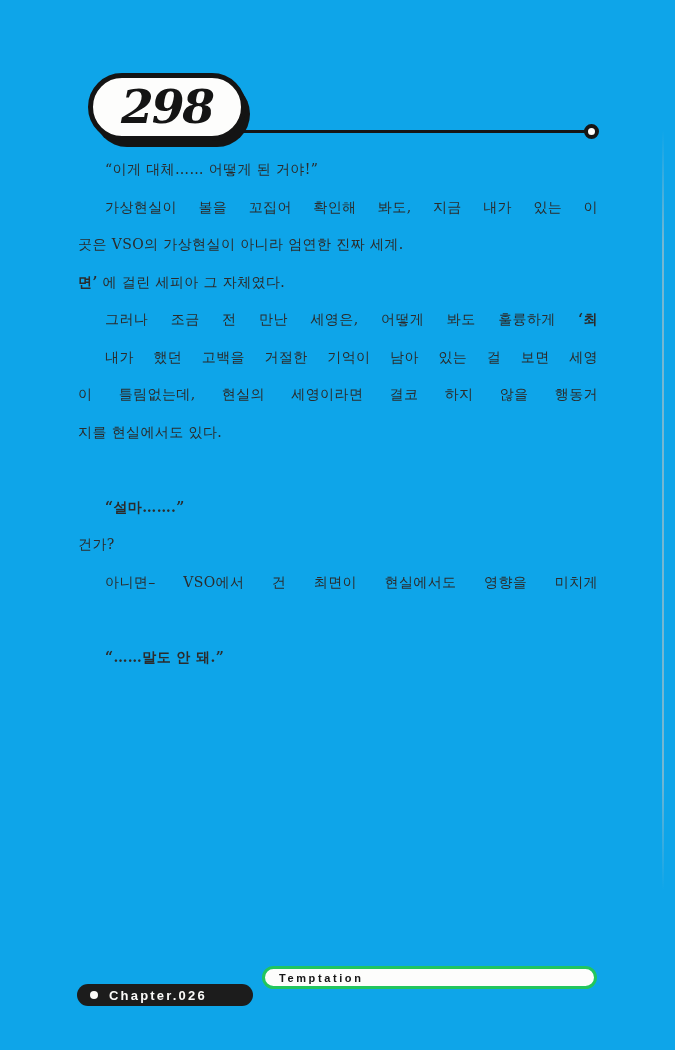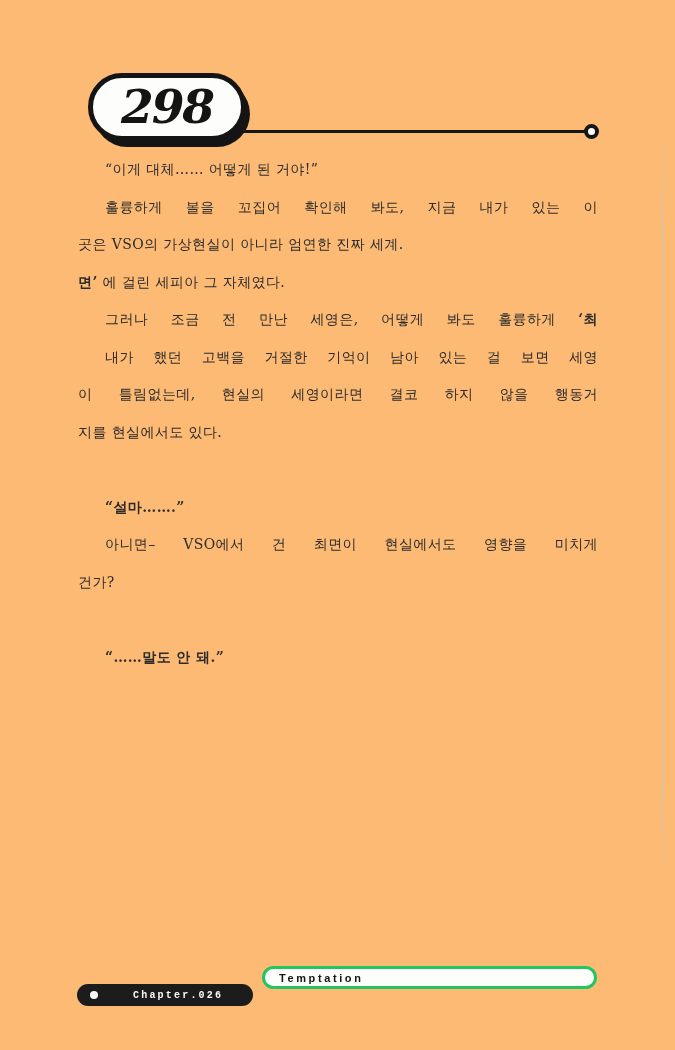--- a/index.html
+++ b/index.html
@@ -1,20 +1,20 @@
 <!DOCTYPE html>
 <html><head>
 <meta charset="utf-8">
 <style>
   html, body { margin: 0; padding: 0; }
   .page {
     position: relative;
     width: 675px;
     height: 1050px;
-    background: #fdba74;
+    background: #0ea5e9;
     overflow: hidden;
     font-family: "DejaVu Serif", serif;
     color: #2b2b2b;
   }
 
   
   .page-badge {
     position: absolute;
     left: 88px; top: 73px;
     width: 148px; height: 58px;
@@ -78,27 +78,26 @@
     padding-left: 13px;
   }
   .chapter-dot {
     width: 8px; height: 8px;
     background: #fbfaf8;
     border-radius: 50%;
     margin-right: 11px;
     flex: 0 0 auto;
   }
   .chapter-label {
-    font-family: Liberation Mono, monospace;
-    font-size: 10px;
+    font-family: Liberation Sans, sans-serif;
+    font-size: 13px;
     font-weight: bold;
     letter-spacing: 2.2px;
     color: #fbfaf8;
     transform: translateY(-0.5px);
-    margin-left: 24px;
   }
   .title-box {
     position: absolute;
     left: 262px; top: 966px;
     width: 335px; height: 23px;
     background: #fdfdfc;
     border: 3px solid #22c55e;
     border-radius: 13px;
     box-sizing: border-box;
     display: flex; align-items: center;
@@ -130,30 +129,30 @@
 <div class="page">
 
   <div class="page-badge">
     <span class="page-num">298</span>
   </div>
   <div class="header-rule"></div>
   <div class="header-dot"></div>
 
   <div class="body-text">
       <div class="line indent"><span>“이게 대체…… 어떻게 된 거야!”</span></div>
-      <div class="line indent fill"><span>훌륭하게 볼을 꼬집어 확인해 봐도, 지금 내가 있는 이</span></div>
+      <div class="line indent fill"><span>가상현실이 볼을 꼬집어 확인해 봐도, 지금 내가 있는 이</span></div>
       <div class="line"><span>곳은 VSO의 가상현실이 아니라 엄연한 진짜 세계.</span></div>
       <div class="line"><span class="bold">면’</span><span> 에 걸린 세피아 그 자체였다.</span></div>
       <div class="line indent fill"><span>그러나 조금 전 만난 세영은, 어떻게 봐도 훌륭하게 </span><span class="bold">‘최</span></div>
       <div class="line indent fill"><span>내가 했던 고백을 거절한 기억이 남아 있는 걸 보면 세영</span></div>
       <div class="line fill"><span>이 틀림없는데, 현실의 세영이라면 결코 하지 않을 행동거</span></div>
       <div class="line"><span>지를 현실에서도 있다.</span></div>
       <div class="line indent gap"><span>“설마…….”</span></div>
+      <div class="line"><span>건가?</span></div>
       <div class="line indent fill"><span>아니면– VSO에서 건 최면이 현실에서도 영향을 미치게</span></div>
-      <div class="line"><span>건가?</span></div>
       <div class="line indent gap"><span>“……말도 안 돼.”</span></div>
     </div>
 
   <div class="chapter-pill">
     <span class="chapter-dot"></span>
     <span class="chapter-label">Chapter.026</span>
   </div>
   <div class="title-box">
     <span class="title-label">Temptation</span>
   </div>

